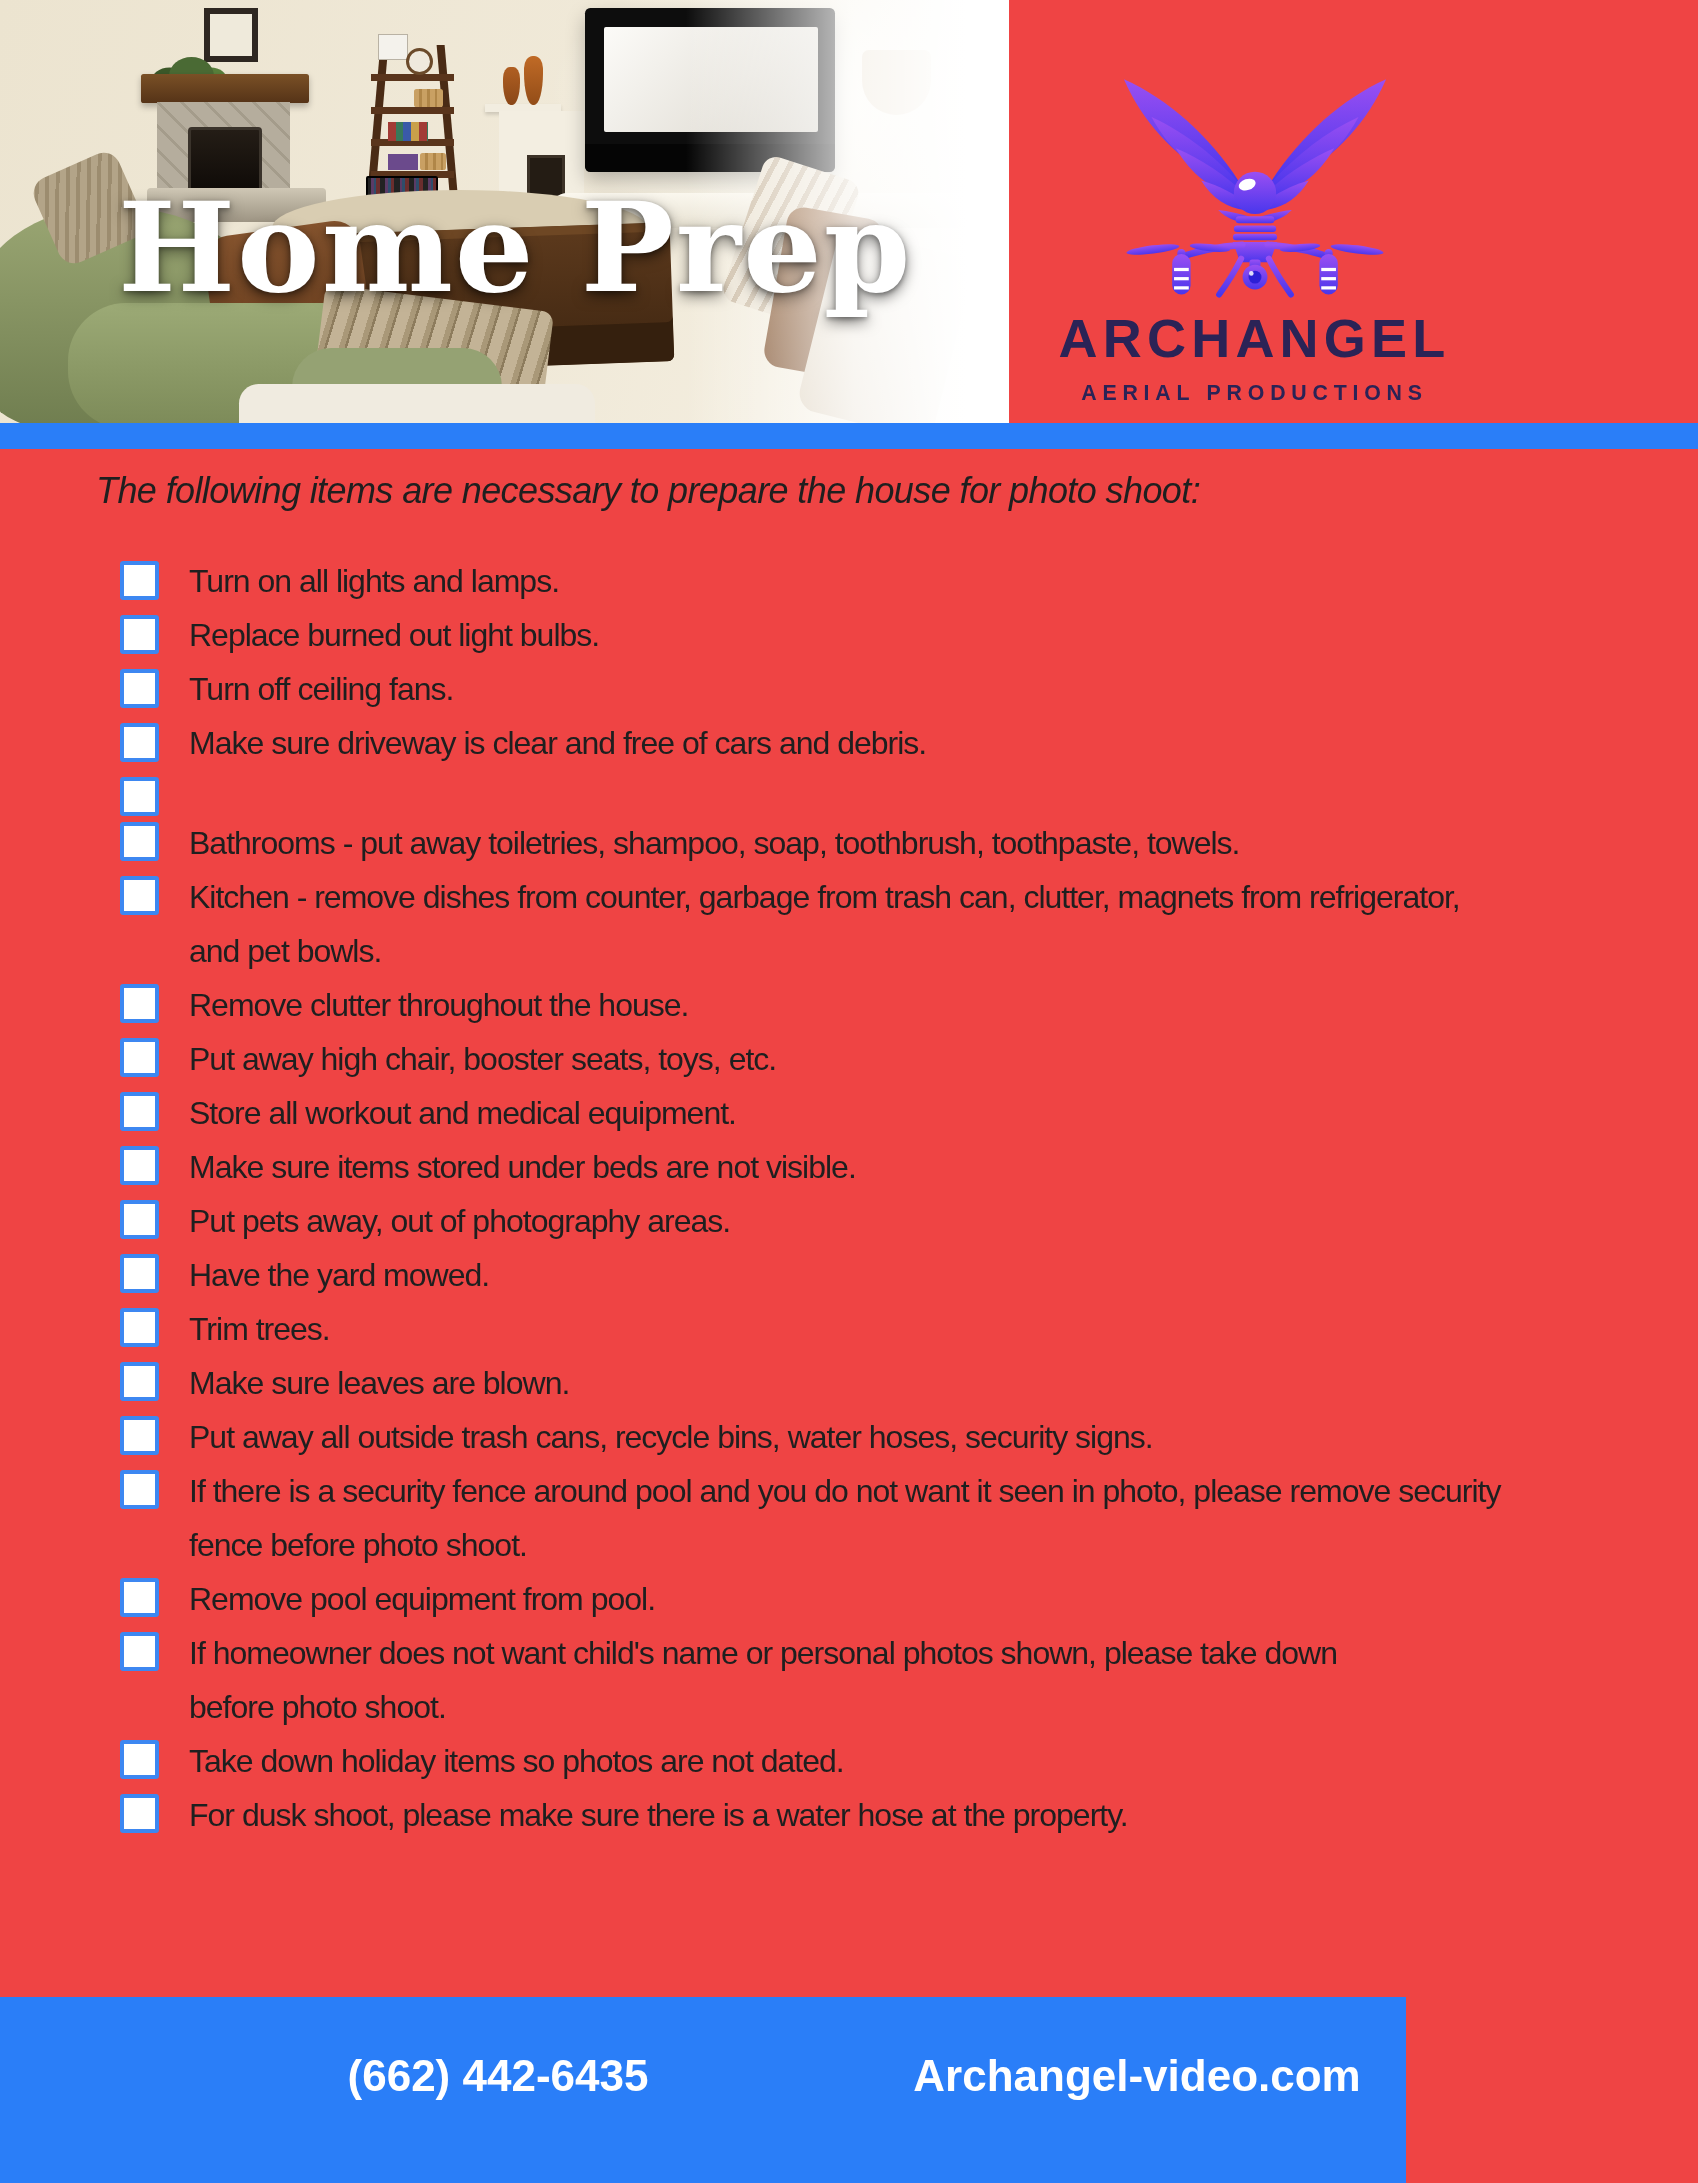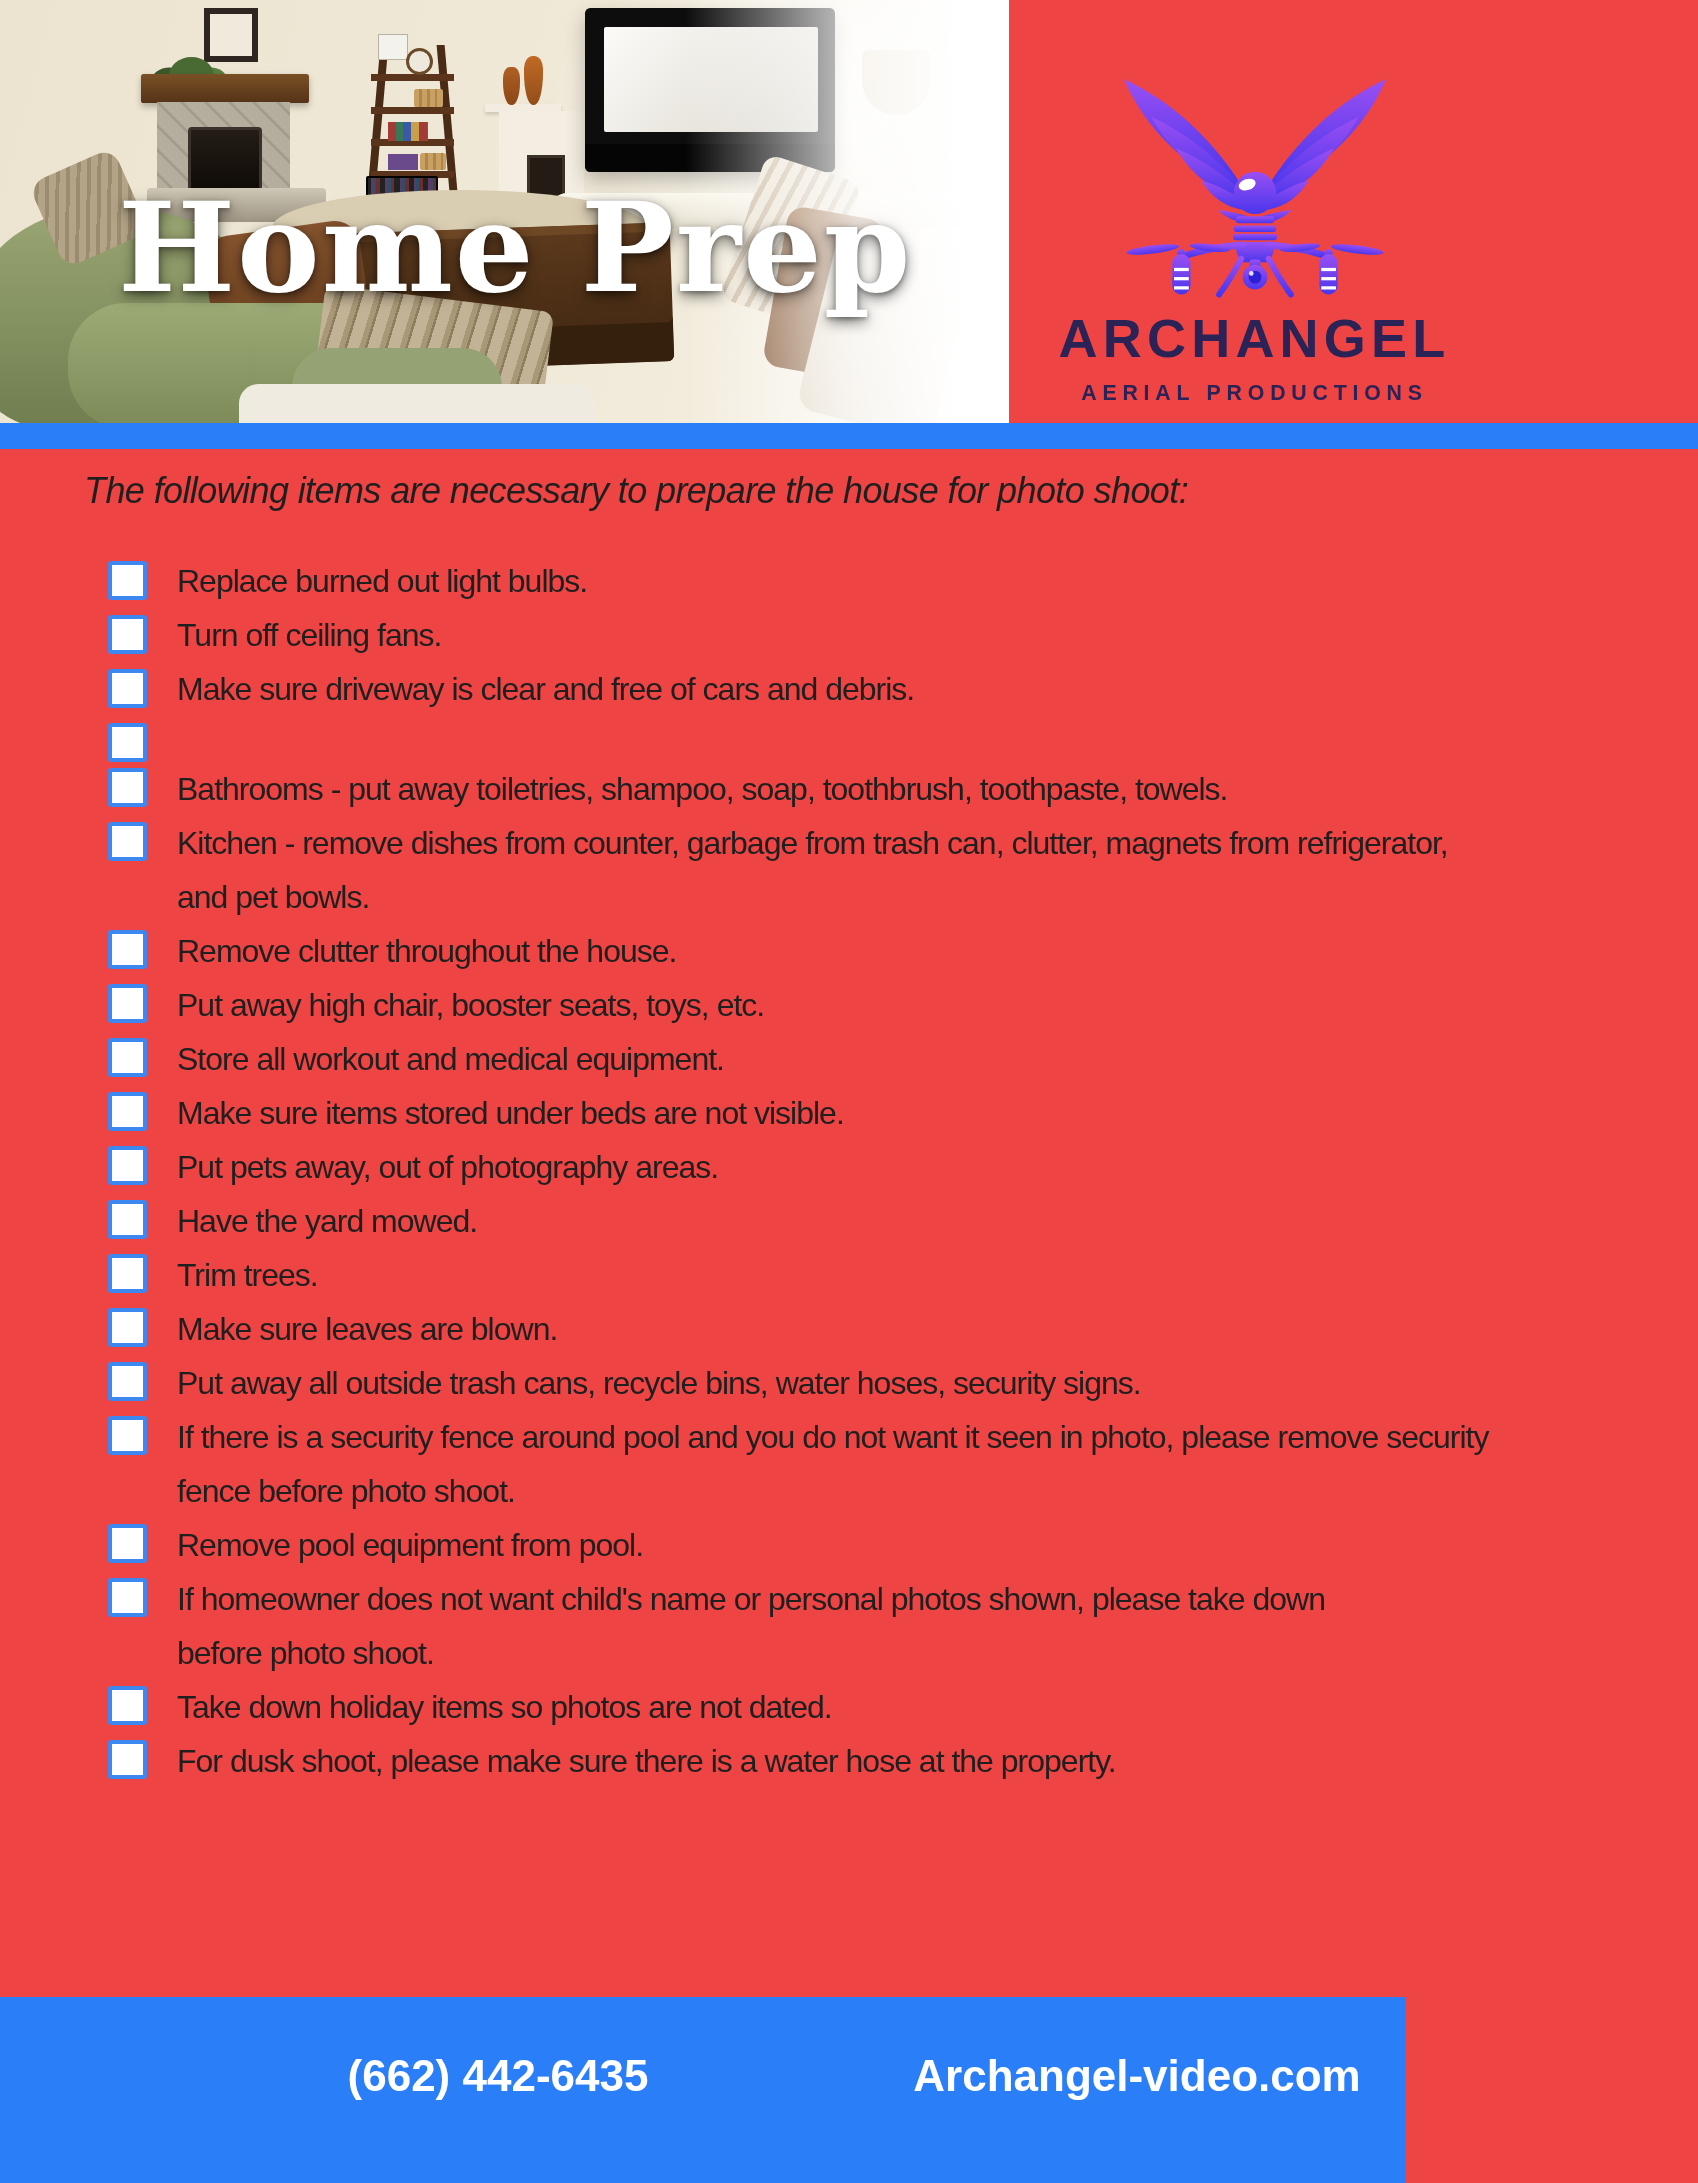--- a/index.html
+++ b/index.html
@@ -74,21 +74,21 @@
          font-size:124px; line-height:1; color:#ffffff; letter-spacing:1.9px; white-space:nowrap;
          text-shadow:0 5.2px 14.2px rgba(0,0,0,.5), 0 1.9px 5.2px rgba(0,0,0,.35);}
   .divider{position:absolute; left:0; top:423px; width:1698px; height:26px; background:var(--blue);}
 
   .logo{position:absolute; left:941px; top:71px; width:627px; text-align:center; color:var(--navy);}
   .logo svg{display:block; margin:0 auto;}
   .brand{font-size:54px; font-weight:bold; letter-spacing:5.2px; margin-top:6px;}
   .tagline{font-size:21.3px; font-weight:bold; letter-spacing:5.8px; margin-top:11.6px;}
 
   
-  .content{position:absolute; left:84px; top:462px; width:1514px; color:var(--ink);}
+  .content{position:absolute; left:96px; top:462px; width:1514px; color:var(--ink);}
   .intro{font-size:36px; font-style:italic; line-height:57px; letter-spacing:-0.6px; margin-bottom:35px; white-space:nowrap;}
   .row{display:flex; align-items:flex-start;}
   .box{width:39px; height:39px; border:4.5px solid var(--cb); border-radius:3.2px; background:#fff;
        flex:none; margin:6.5px 0 0 24px;}
   .itext{margin-left:30px; font-size:32px; line-height:54px; letter-spacing:-1px; white-space:nowrap;}
   .note{margin-top:38px; font-size:36px; font-weight:bold; font-style:italic; line-height:52px; letter-spacing:-0.6px; white-space:nowrap;}
 
   
   .footer{position:absolute; left:0; top:1997px; width:1406px; height:186px; background:var(--blue);}
   .footer span{position:absolute; top:54px; transform:translateX(-50%); color:#fff; font-size:44px; font-weight:bold; white-space:nowrap;}
@@ -201,20 +201,26 @@
   </div>
 
   <div class="divider"></div>
 
   <main class="content">
     <p class="intro">The following items are necessary to prepare the house for photo shoot:</p>
     <div id="checklist">
         <div class="row">
           <span class="box"></span>
           <div class="itext">
+            <div>Turn on all lights and lamps.</div>
+          </div>
+        </div>
+        <div class="row">
+          <span class="box"></span>
+          <div class="itext">
             <div>Replace burned out light bulbs.</div>
           </div>
         </div>
         <div class="row">
           <span class="box"></span>
           <div class="itext">
             <div>Turn off ceiling fans.</div>
           </div>
         </div>
         <div class="row">

